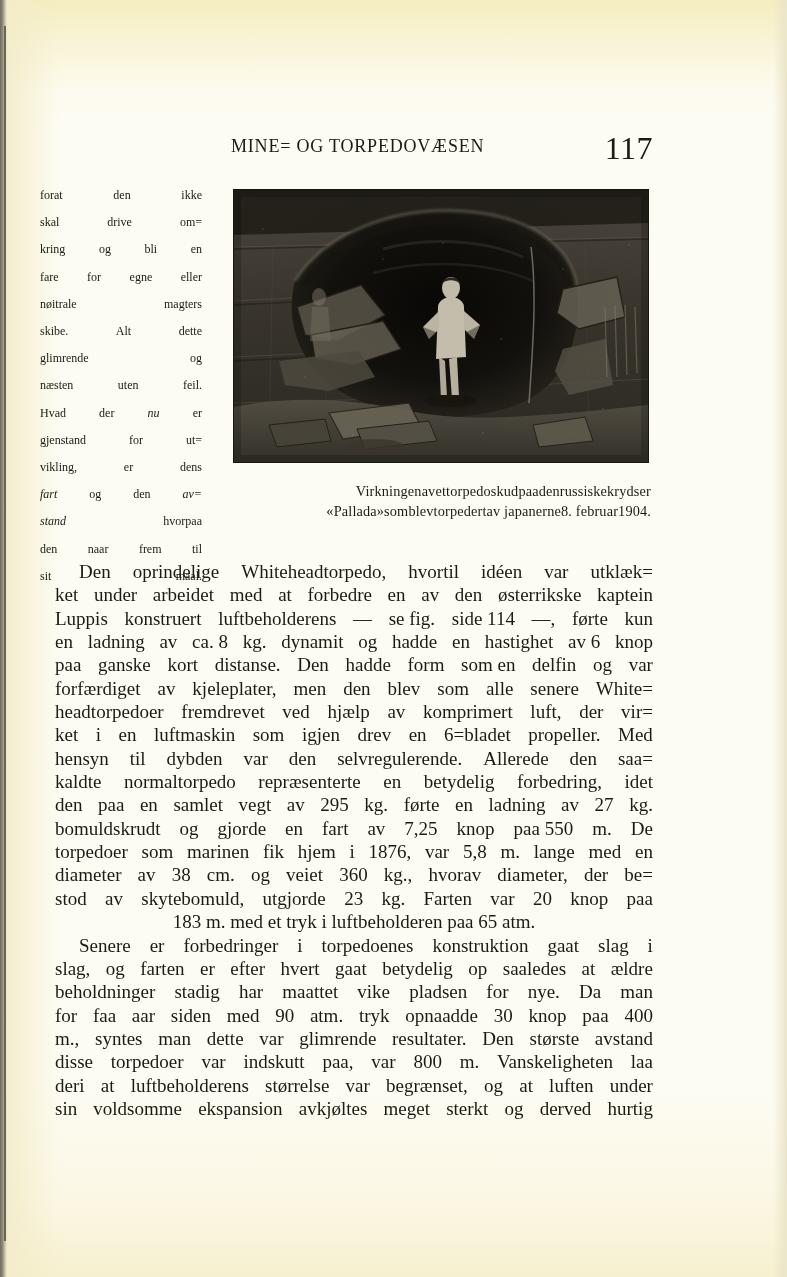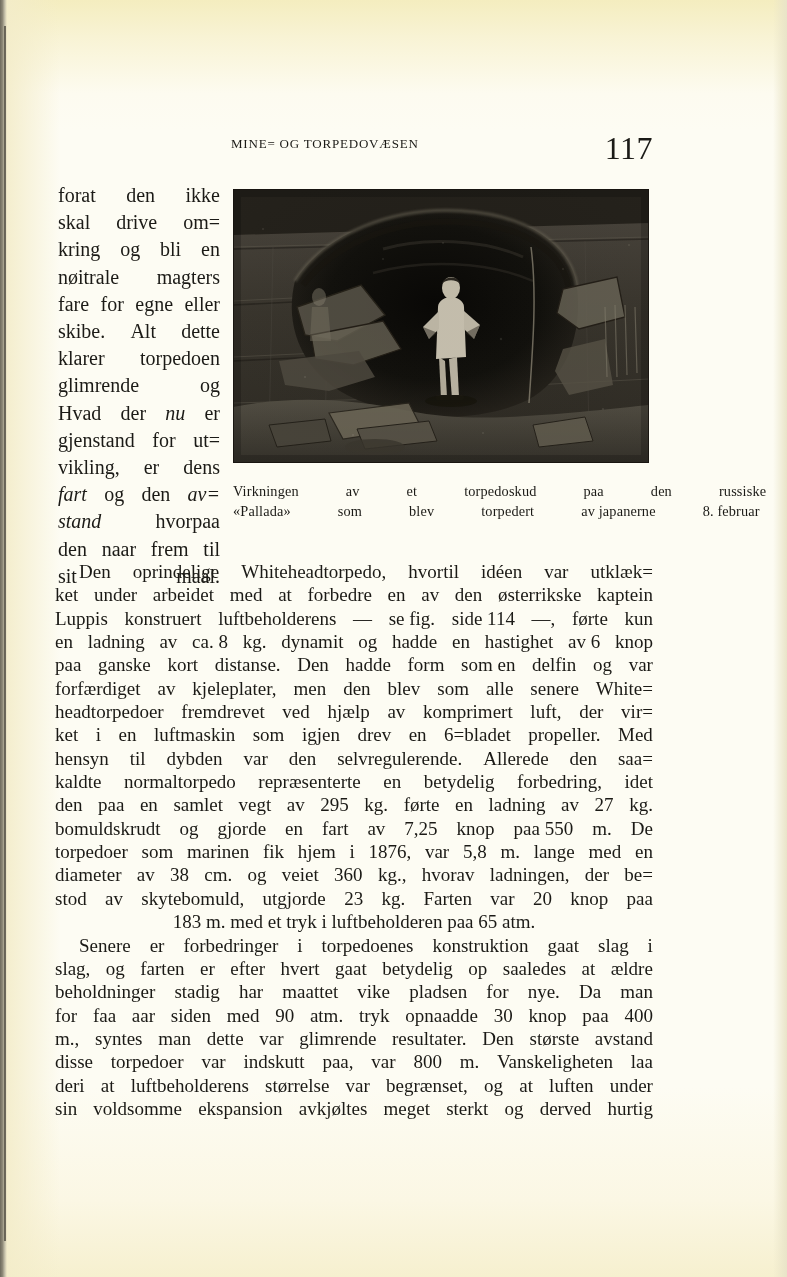--- a/index.html
+++ b/index.html
@@ -62,39 +62,39 @@
     position: absolute;
     left: 55px;
     top: 136px;
     width: 598px;
     height: 28px;
   }
   .runhead-title {
     position: absolute;
     left: 176px;
     top: 0;
-    font-size: 13px;
+    font-size: 18px;
     letter-spacing: 0.8px;
     white-space: nowrap;
   }
   .runhead-folio {
     position: absolute;
     right: 0;
     top: -6px;
     font-size: 32px;
     letter-spacing: 0.5px;
   }
 
   
   .sidecol {
     position: absolute;
-    left: 58px;
+    left: 40px;
     top: 182px;
     width: 162px;
-    font-size: 20px;
+    font-size: 12px;
     line-height: 27.2px;
     text-align: justify;
     text-align-last: justify;
   }
   .sidecol .ln { display: block; white-space: nowrap; }
   .sidecol .ln.spread {
     display: flex;
     justify-content: space-between;
   }
   .sidecol .ln.center { text-align: center; display: block; }
@@ -123,22 +123,21 @@
     left: 233px;
     top: 482px;
     width: 418px;
     font-size: 14.3px;
     line-height: 19.5px;
     letter-spacing: 0.15px;
   }
   .caption .cl { display: block; white-space: nowrap; }
   .caption .cl.just {
     display: flex;
-    justify-content: space-between;
-    gap: 47px;
+    justify-content: flex-end;
   }
 
   
   .body {
     position: absolute;
     left: 55px;
     top: 560px;
     width: 598px;
     font-size: 19px;
     line-height: 23.35px;
@@ -186,35 +185,32 @@
         <span>skal</span>
         <span>drive</span>
         <span>om=</span>
       </span>
     <span class="ln spread">
         <span>kring</span>
         <span>og</span>
         <span>bli</span>
         <span>en</span>
       </span>
+    <span class="ln left">fare for egne eller</span>
     <span class="ln spread">
         <span>nøitrale</span>
         <span>magters</span>
       </span>
-    <span class="ln left">fare for egne eller</span>
     <span class="ln spread">
         <span>skibe.</span>
         <span>Alt</span>
         <span>dette</span>
       </span>
-    <span class="ln spread">
-        <span>klarer</span>
-        <span>torpedoen</span>
-      </span>
     <span class="ln center">glimrende&nbsp;&nbsp;&nbsp;og</span>
+    <span class="ln left">næsten uten feil.</span>
     <span class="ln spread">
         <span>Hvad</span>
         <span>der</span>
         <span><em>nu</em></span>
         <span>er</span>
       </span>
     <span class="ln left">gjenstand for ut=</span>
     <span class="ln spread">
         <span>vikling,</span>
         <span>er</span>
@@ -411,21 +407,21 @@
     <div class="line just"><span class="w">en</span><span class="w">ladning</span><span class="w">av</span><span class="w">ca. 8</span><span class="w">kg.</span><span class="w">dynamit</span><span class="w">og</span><span class="w">hadde</span><span class="w">en</span><span class="w">hastighet</span><span class="w">av 6</span><span class="w">knop</span></div>
     <div class="line just"><span class="w">paa</span><span class="w">ganske</span><span class="w">kort</span><span class="w">distanse.</span><span class="w">Den</span><span class="w">hadde</span><span class="w">form</span><span class="w">som en</span><span class="w">delfin</span><span class="w">og</span><span class="w">var</span></div>
     <div class="line just"><span class="w">forfærdiget</span><span class="w">av</span><span class="w">kjeleplater,</span><span class="w">men</span><span class="w">den</span><span class="w">blev</span><span class="w">som</span><span class="w">alle</span><span class="w">senere</span><span class="w">White=</span></div>
     <div class="line just"><span class="w">headtorpedoer</span><span class="w">fremdrevet</span><span class="w">ved</span><span class="w">hjælp</span><span class="w">av</span><span class="w">komprimert</span><span class="w">luft,</span><span class="w">der</span><span class="w">vir=</span></div>
     <div class="line just"><span class="w">ket</span><span class="w">i</span><span class="w">en</span><span class="w">luftmaskin</span><span class="w">som</span><span class="w">igjen</span><span class="w">drev</span><span class="w">en</span><span class="w">6=bladet</span><span class="w">propeller.</span><span class="w">Med</span></div>
     <div class="line just"><span class="w">hensyn</span><span class="w">til</span><span class="w">dybden</span><span class="w">var</span><span class="w">den</span><span class="w">selvregulerende.</span><span class="w">Allerede</span><span class="w">den</span><span class="w">saa=</span></div>
     <div class="line just"><span class="w">kaldte</span><span class="w">normaltorpedo</span><span class="w">repræsenterte</span><span class="w">en</span><span class="w">betydelig</span><span class="w">forbedring,</span><span class="w">idet</span></div>
     <div class="line just"><span class="w">den</span><span class="w">paa</span><span class="w">en</span><span class="w">samlet</span><span class="w">vegt</span><span class="w">av</span><span class="w">295</span><span class="w">kg.</span><span class="w">førte</span><span class="w">en</span><span class="w">ladning</span><span class="w">av</span><span class="w">27</span><span class="w">kg.</span></div>
     <div class="line just"><span class="w">bomuldskrudt</span><span class="w">og</span><span class="w">gjorde</span><span class="w">en</span><span class="w">fart</span><span class="w">av</span><span class="w">7,25</span><span class="w">knop</span><span class="w">paa 550</span><span class="w">m.</span><span class="w">De</span></div>
     <div class="line just"><span class="w">torpedoer</span><span class="w">som</span><span class="w">marinen</span><span class="w">fik</span><span class="w">hjem</span><span class="w">i</span><span class="w">1876,</span><span class="w">var</span><span class="w">5,8</span><span class="w">m.</span><span class="w">lange</span><span class="w">med</span><span class="w">en</span></div>
-    <div class="line just"><span class="w">diameter</span><span class="w">av</span><span class="w">38</span><span class="w">cm.</span><span class="w">og</span><span class="w">veiet</span><span class="w">360</span><span class="w">kg.,</span><span class="w">hvorav</span><span class="w">ladningen,</span><span class="w">der</span><span class="w">be=</span></div>
+    <div class="line just"><span class="w">diameter</span><span class="w">av</span><span class="w">38</span><span class="w">cm.</span><span class="w">og</span><span class="w">veiet</span><span class="w">360</span><span class="w">kg.,</span><span class="w">hvorav</span><span class="w">diameter,</span><span class="w">der</span><span class="w">be=</span></div>
     <div class="line just"><span class="w">stod</span><span class="w">av</span><span class="w">skytebomuld,</span><span class="w">utgjorde</span><span class="w">23</span><span class="w">kg.</span><span class="w">Farten</span><span class="w">var</span><span class="w">20</span><span class="w">knop</span><span class="w">paa</span></div>
     <div class="line last"><span class="w">183 m. med et tryk i luftbeholderen paa 65 atm.</span></div>
 
     <div class="line just indent"><span class="w">Senere</span><span class="w">er</span><span class="w">forbedringer</span><span class="w">i</span><span class="w">torpedoenes</span><span class="w">konstruktion</span><span class="w">gaat</span><span class="w">slag</span><span class="w">i</span></div>
     <div class="line just"><span class="w">slag,</span><span class="w">og</span><span class="w">farten</span><span class="w">er</span><span class="w">efter</span><span class="w">hvert</span><span class="w">gaat</span><span class="w">betydelig</span><span class="w">op</span><span class="w">saaledes</span><span class="w">at</span><span class="w">ældre</span></div>
     <div class="line just"><span class="w">beholdninger</span><span class="w">stadig</span><span class="w">har</span><span class="w">maattet</span><span class="w">vike</span><span class="w">pladsen</span><span class="w">for</span><span class="w">nye.</span><span class="w">Da</span><span class="w">man</span></div>
     <div class="line just"><span class="w">for</span><span class="w">faa</span><span class="w">aar</span><span class="w">siden</span><span class="w">med</span><span class="w">90</span><span class="w">atm.</span><span class="w">tryk</span><span class="w">opnaadde</span><span class="w">30</span><span class="w">knop</span><span class="w">paa</span><span class="w">400</span></div>
     <div class="line just"><span class="w">m.,</span><span class="w">syntes</span><span class="w">man</span><span class="w">dette</span><span class="w">var</span><span class="w">glimrende</span><span class="w">resultater.</span><span class="w">Den</span><span class="w">største</span><span class="w">avstand</span></div>
     <div class="line just"><span class="w">disse</span><span class="w">torpedoer</span><span class="w">var</span><span class="w">indskutt</span><span class="w">paa,</span><span class="w">var</span><span class="w">800</span><span class="w">m.</span><span class="w">Vanskeligheten</span><span class="w">laa</span></div>
     <div class="line just"><span class="w">deri</span><span class="w">at</span><span class="w">luftbeholderens</span><span class="w">størrelse</span><span class="w">var</span><span class="w">begrænset,</span><span class="w">og</span><span class="w">at</span><span class="w">luften</span><span class="w">under</span></div>

